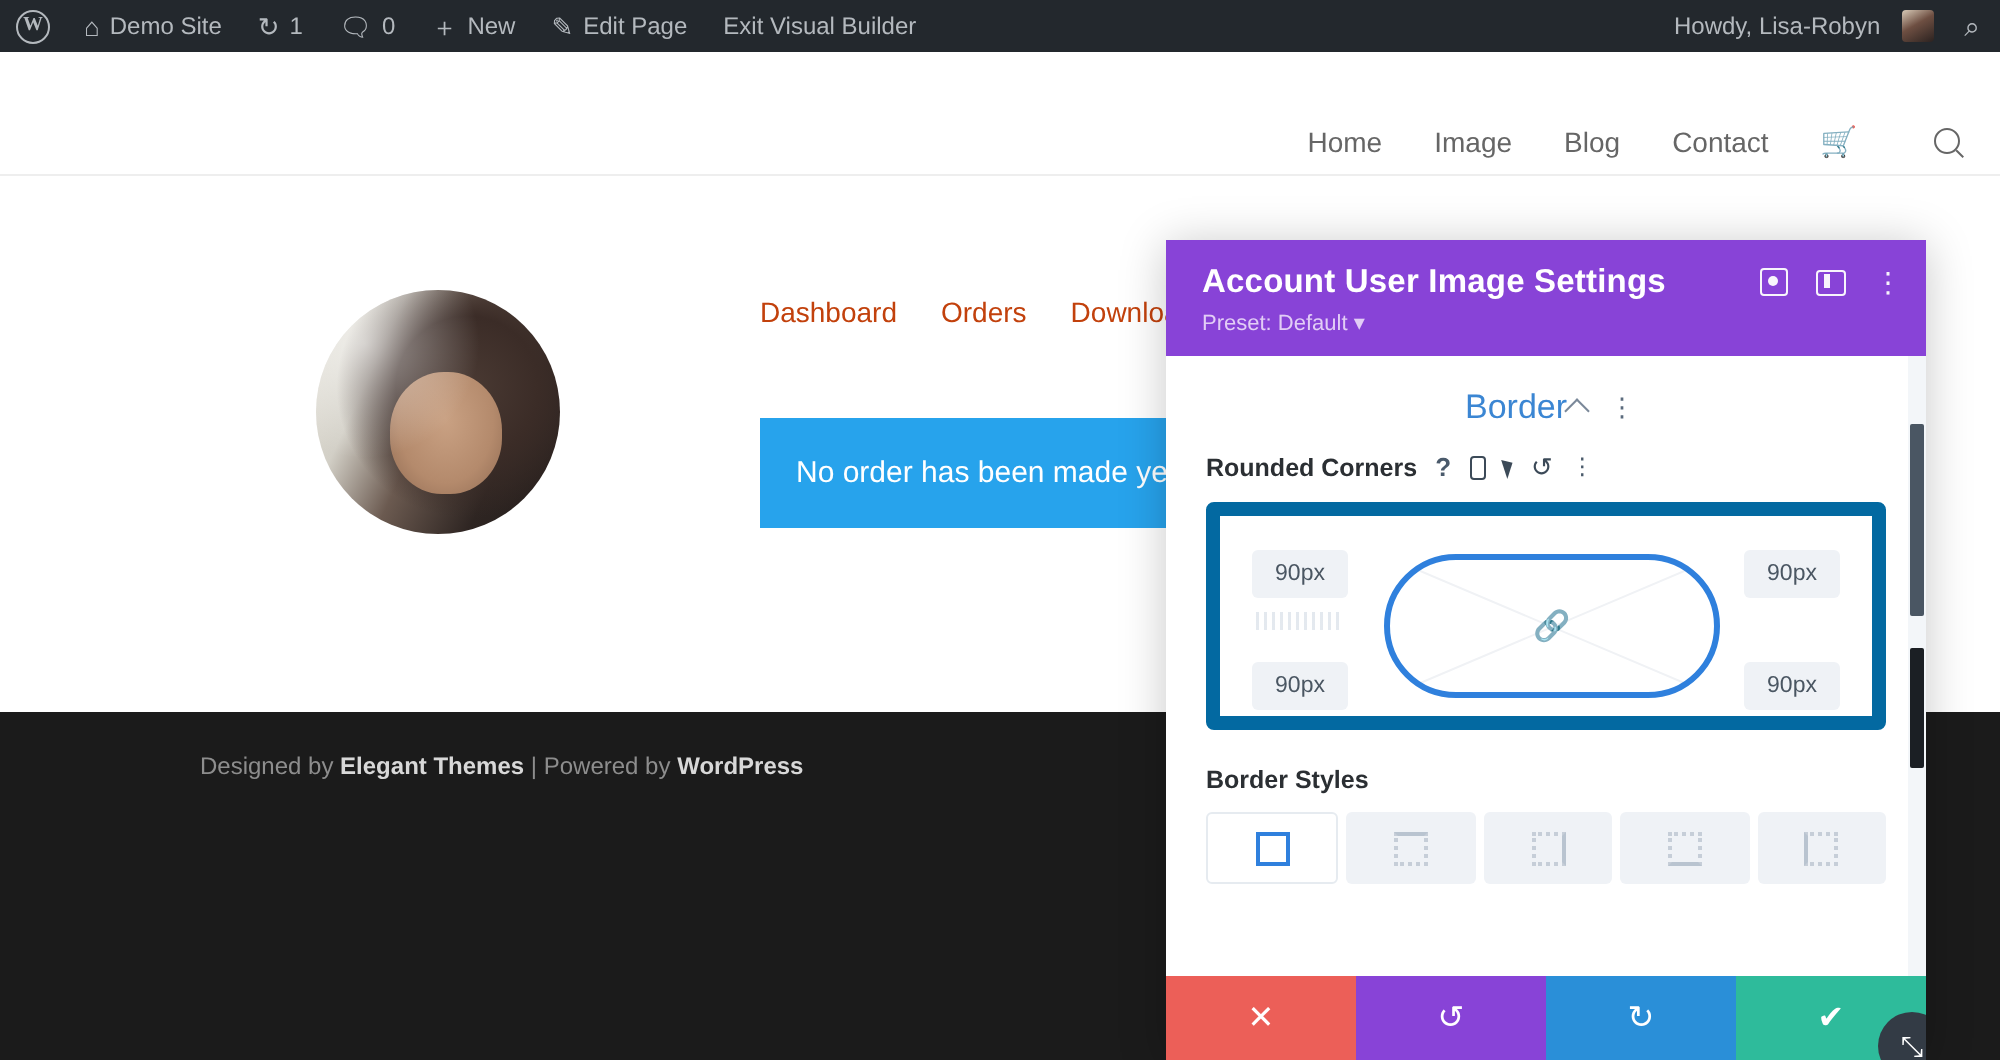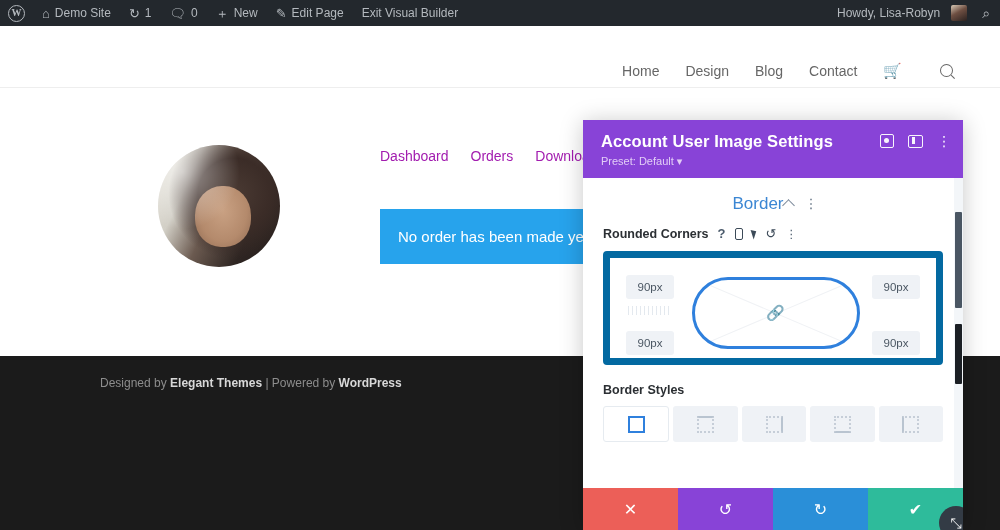--- a/index.html
+++ b/index.html
@@ -39,21 +39,21 @@
     display: inline-block;
   }
   .ab-search { font-size: 14px; padding: 0 10px 0 6px; color: #b4b9be; }
 
   
   .siteheader {
     position: absolute; top: 26px; left: 0; width: 1000px; height: 62px;
     background: #fff; border-bottom: 1px solid #eeeeee;
     display: flex; align-items: center; justify-content: flex-end;
   }
-  .nav { display: flex; align-items: center; gap: 26px; padding-right: 47px; margin-top: 28px; }
+  .nav { display: flex; align-items: center; gap: 26px; padding-right: 20px; margin-top: 28px; }
   .nav a { color: #666; font-size: 14px; text-decoration: none; }
   .nav .navicon { color: #555; font-size: 15px; }
   .cart-ico { font-size: 16px; }
   .search-ico {
     display: inline-block; width: 13px; height: 13px; border: 1.6px solid #666;
     border-radius: 50%; position: relative; transform: rotate(-45deg);
     margin-left: 12px;
   }
   .search-ico::after {
     content: ""; position: absolute; left: 4.5px; top: 12px;
@@ -80,21 +80,21 @@
   }
   .avatar-big::after {
     content: ""; position: absolute; left: 0; top: 0; right: 0; bottom: 0;
     background: radial-gradient(circle at 20% 22%, rgba(255,255,255,.55) 0%, rgba(255,255,255,0) 42%);
   }
 
   .acct-nav {
     position: absolute; left: 380px; top: 60px;
     display: flex; gap: 22px; font-size: 14px;
   }
-  .acct-nav a { color: #a21caf; text-decoration: none; white-space: nowrap; }
+  .acct-nav a { color: #c2410c; text-decoration: none; white-space: nowrap; }
 
   .notice {
     position: absolute; left: 380px; top: 121px;
     width: 420px; height: 55px; background: #27a3ec;
     display: flex; align-items: center; padding-left: 18px;
   }
   .notice span { color: #fff; font-size: 15px; }
 
   
   .sitefooter {
@@ -306,21 +306,21 @@
       </div>
       <div class="ab-search">
         <span>⌕</span>
       </div>
     </div>
   </div>
 
   <div class="siteheader">
     <div class="nav">
       <a href="#">Home</a>
-      <a href="#">Design</a>
+      <a href="#">Image</a>
       <a href="#">Blog</a>
       <a href="#">Contact</a>
       <span class="navicon cart-ico">🛒</span>
       <span class="search-ico"></span>
     </div>
   </div>
 
   <div class="pagebody">
     <div class="avatar-big"></div>
 

